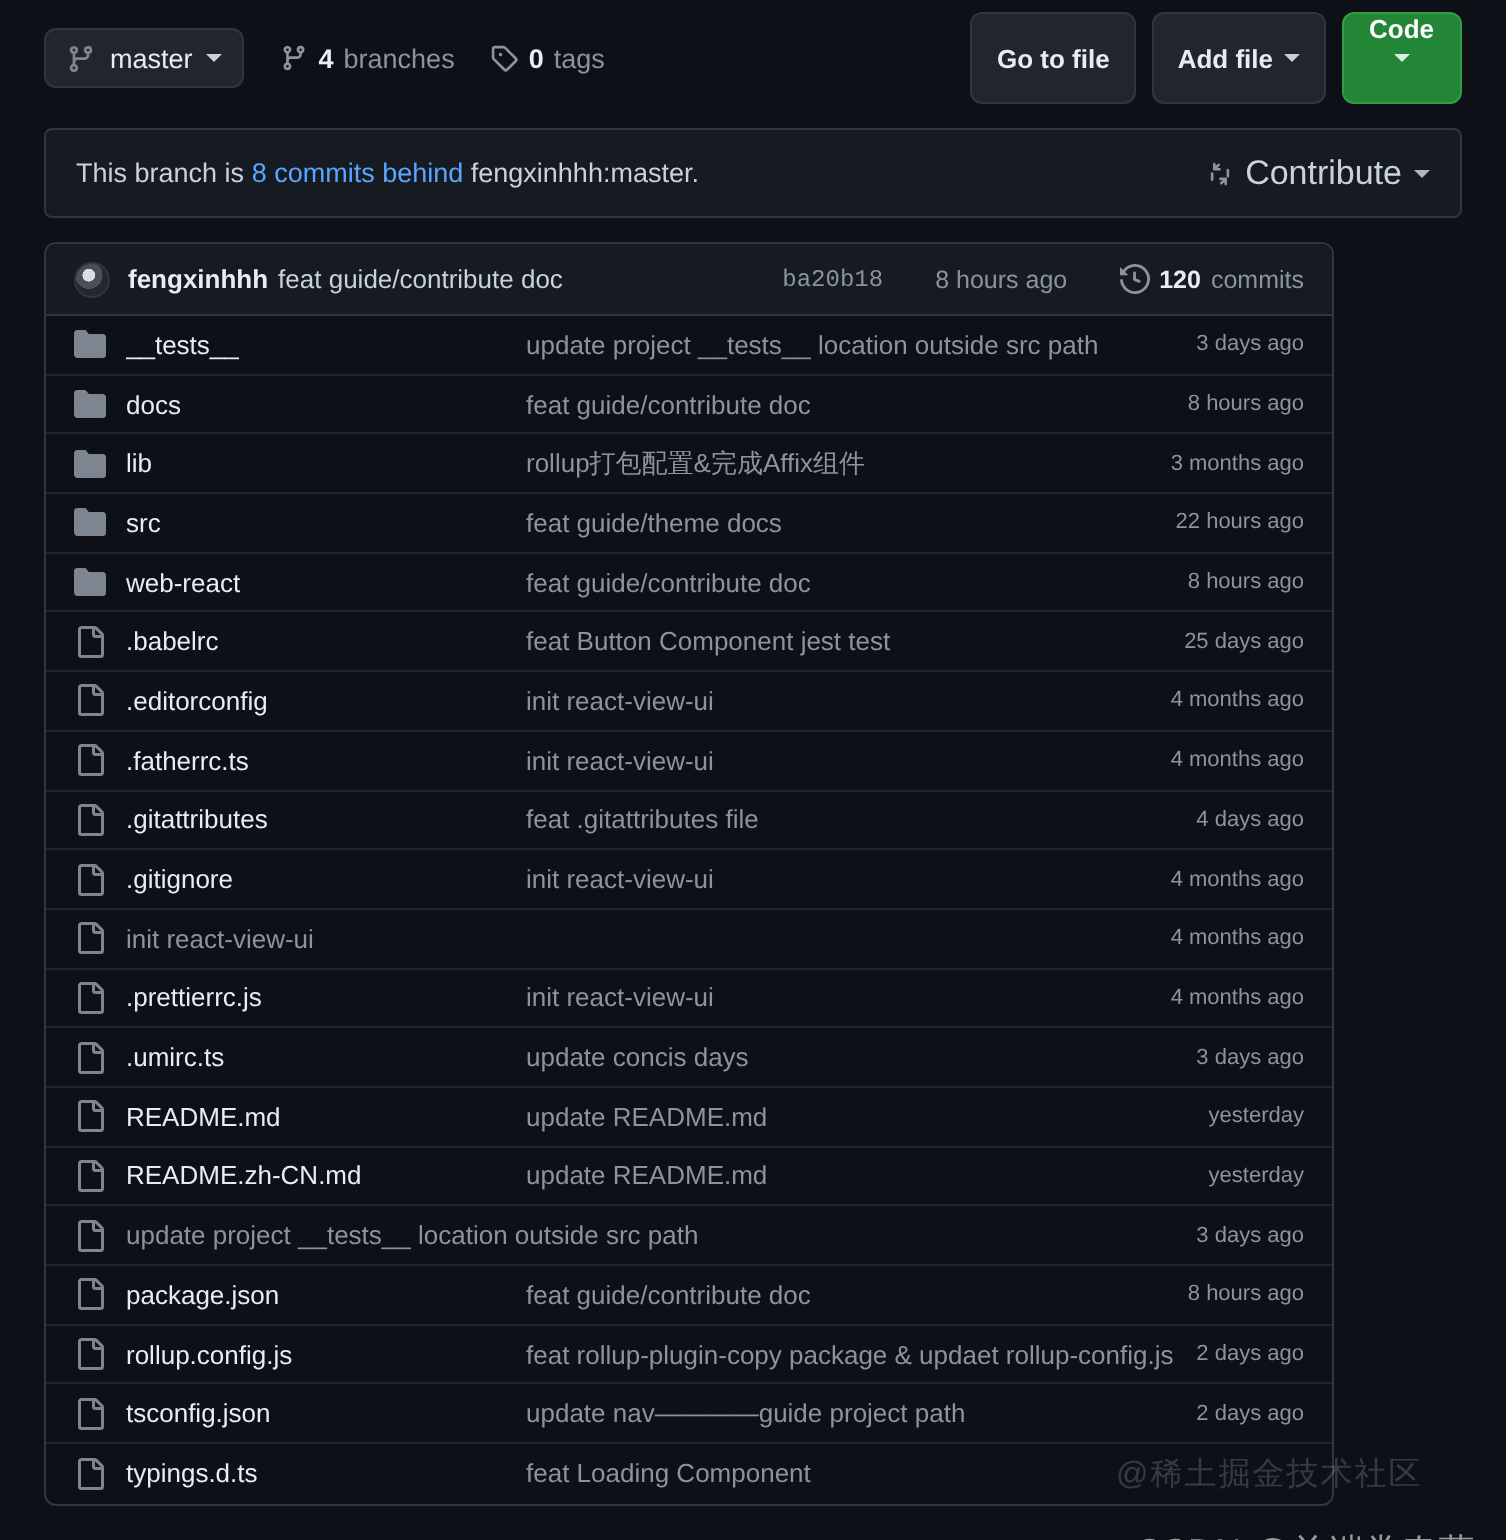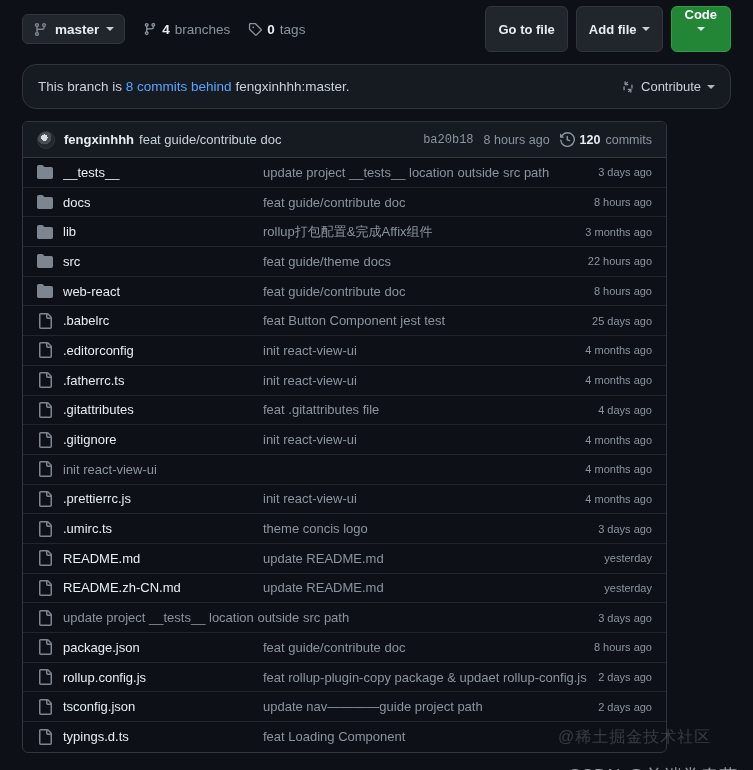--- a/index.html
+++ b/index.html
@@ -18,21 +18,21 @@
     position: absolute; left: 0; top: 0;
     width: 753px; height: 58px;
     display: flex; align-items: center;
     padding: 0 22px;
   }
   .branch-btn {
     display: inline-flex; align-items: center; gap: 7px;
     height: 30px; padding: 0 10px;
     background: #21262d; border: 1px solid #30363d;
     border-radius: 6px;
-    font-size: 13.5px; font-weight: bold; color: #e6edf3;
+    font-size: 13.5px; font-weight: normal; color: #e6edf3;
     cursor: pointer;
   }
   .meta-link {
     display: inline-flex; align-items: center; gap: 5px;
     font-size: 13.5px; color: #8b949e;
     margin-left: 18px; cursor: pointer;
   }
   .meta-link b { color: #e6edf3; font-weight: bold; }
   .toolbar-right {
     margin-left: auto;
@@ -58,30 +58,30 @@
     border-top: 4px solid currentColor;
     opacity: .85;
   }
 
   
   .banner {
     position: absolute; left: 22px; top: 64px;
     width: 709px; height: 45px;
     background: #161b22;
     border: 1px solid #30363d;
-    border-radius: 14px;
+    border-radius: 4px;
     display: flex; align-items: center;
     padding: 0 15px;
     font-size: 13.5px; color: #c9d1d9;
   }
   .banner a { color: #58a6ff; text-decoration: none; cursor: pointer; }
   .contribute {
     margin-left: auto;
     display: inline-flex; align-items: center; gap: 6px;
-    font-size: 13px; color: #c9d1d9; cursor: pointer; justify-content: center;
+    font-size: 17px; color: #c9d1d9; cursor: pointer; justify-content: center;
   }
 
   
   .filebox {
     position: absolute; left: 22px; top: 121px;
     width: 645px;
     border: 1px solid #30363d;
     border-radius: 6px;
     overflow: hidden;
     background: #0d1117;
@@ -97,21 +97,21 @@
   .avatar {
     width: 18px; height: 18px; border-radius: 50%;
     background: radial-gradient(circle at 40% 35%, #d8dee4 0 22%, #4a4f55 23% 48%, #23282e 49% 100%);
     border: 1px solid #30363d;
     flex: none; margin-right: 9px;
   }
   .commit-author { color: #e6edf3; font-weight: bold; margin-right: 5px; }
   .commit-msg { color: #c9d1d9; }
   .commit-right {
     margin-left: auto; display: flex; align-items: center;
-    gap: 10px; color: #8b949e; font-size: 12.5px;
+    gap: 26px; color: #8b949e; font-size: 12.5px;
   }
   .sha { font-family: "Liberation Mono", monospace; font-size: 12px; color: #8b949e; }
   .commits-count { display: inline-flex; align-items: center; gap: 5px; color: #8b949e; cursor: pointer; }
   .commits-count b { color: #e6edf3; font-weight: bold; }
 
   .row {
     display: flex; align-items: center;
     height: 29.7px;
     border-bottom: 1px solid #21262d;
     padding: 0 14px;
@@ -315,21 +315,21 @@
           </svg>
           <span class="nm">.prettierrc.js</span>
           <span class="msg">init react-view-ui</span>
           <span class="age">4 months ago</span>
         </div>
         <div class="row">
           <svg class="ic" viewBox="0 0 16 16" fill="#7d8590">
             <path d="M2 1.75C2 .784 2.784 0 3.75 0h6.586c.464 0 .909.184 1.237.513l2.914 2.914c.329.328.513.773.513 1.237v9.586A1.75 1.75 0 0 1 13.25 16h-9.5A1.75 1.75 0 0 1 2 14.25Zm1.75-.25a.25.25 0 0 0-.25.25v12.5c0 .138.112.25.25.25h9.5a.25.25 0 0 0 .25-.25V6h-2.75A1.75 1.75 0 0 1 9 4.25V1.5Zm6.75.062V4.25c0 .138.112.25.25.25h2.688l-.011-.013-2.914-2.914-.013-.011Z"></path>
           </svg>
           <span class="nm">.umirc.ts</span>
-          <span class="msg">theme concis logo</span>
+          <span class="msg">update concis days</span>
           <span class="age">3 days ago</span>
         </div>
         <div class="row">
           <svg class="ic" viewBox="0 0 16 16" fill="#7d8590">
             <path d="M2 1.75C2 .784 2.784 0 3.75 0h6.586c.464 0 .909.184 1.237.513l2.914 2.914c.329.328.513.773.513 1.237v9.586A1.75 1.75 0 0 1 13.25 16h-9.5A1.75 1.75 0 0 1 2 14.25Zm1.75-.25a.25.25 0 0 0-.25.25v12.5c0 .138.112.25.25.25h9.5a.25.25 0 0 0 .25-.25V6h-2.75A1.75 1.75 0 0 1 9 4.25V1.5Zm6.75.062V4.25c0 .138.112.25.25.25h2.688l-.011-.013-2.914-2.914-.013-.011Z"></path>
           </svg>
           <span class="nm">README.md</span>
           <span class="msg">update README.md</span>
           <span class="age">yesterday</span>
         </div>

